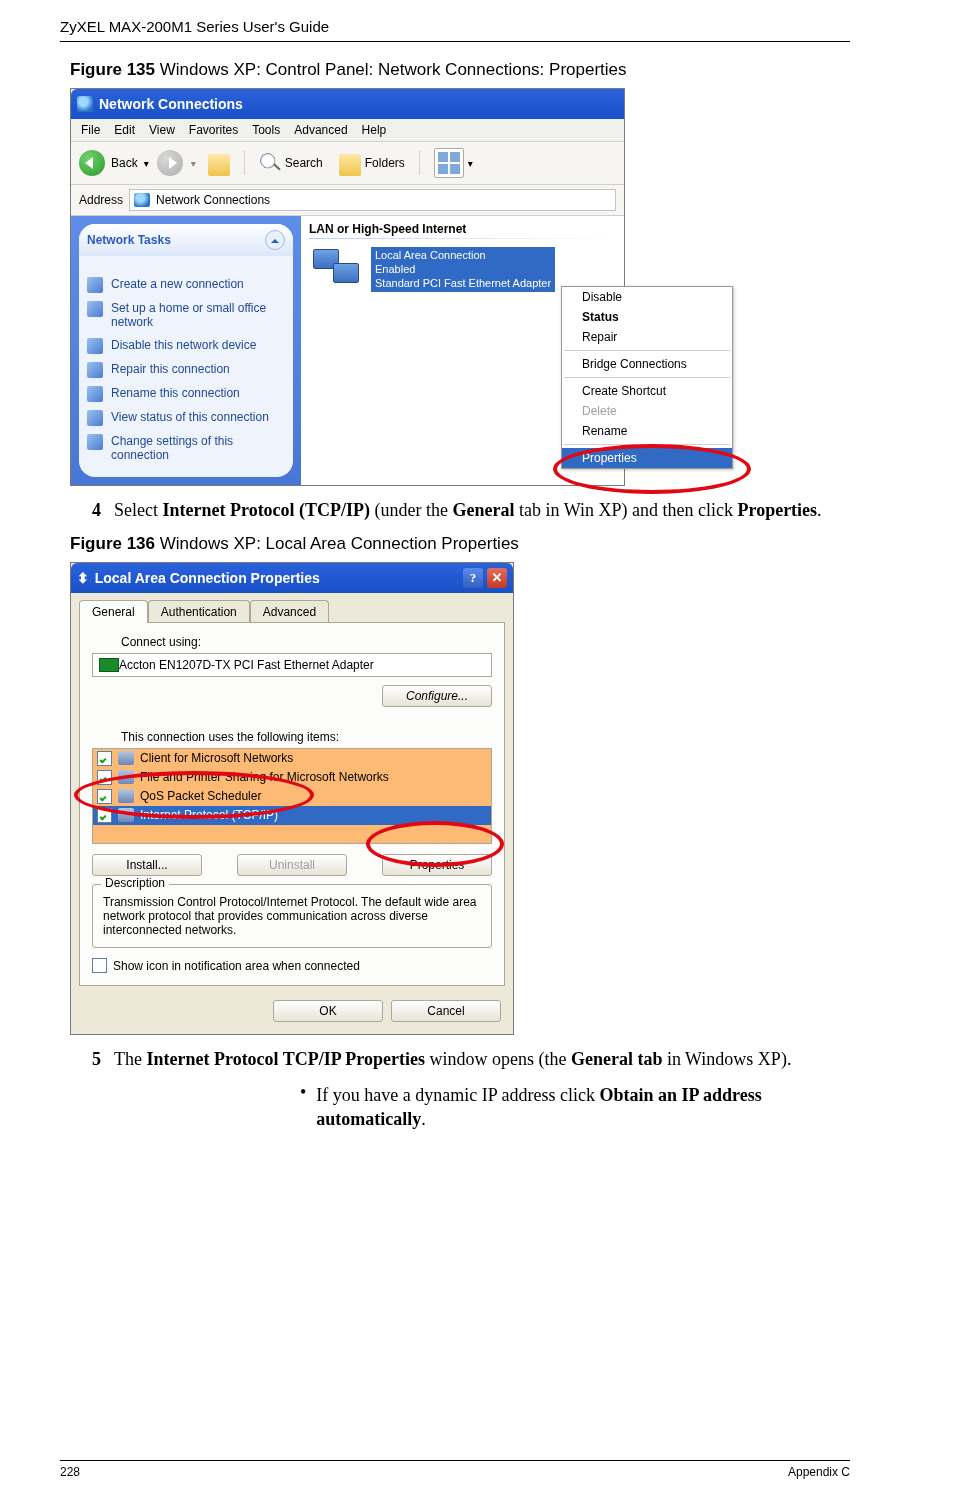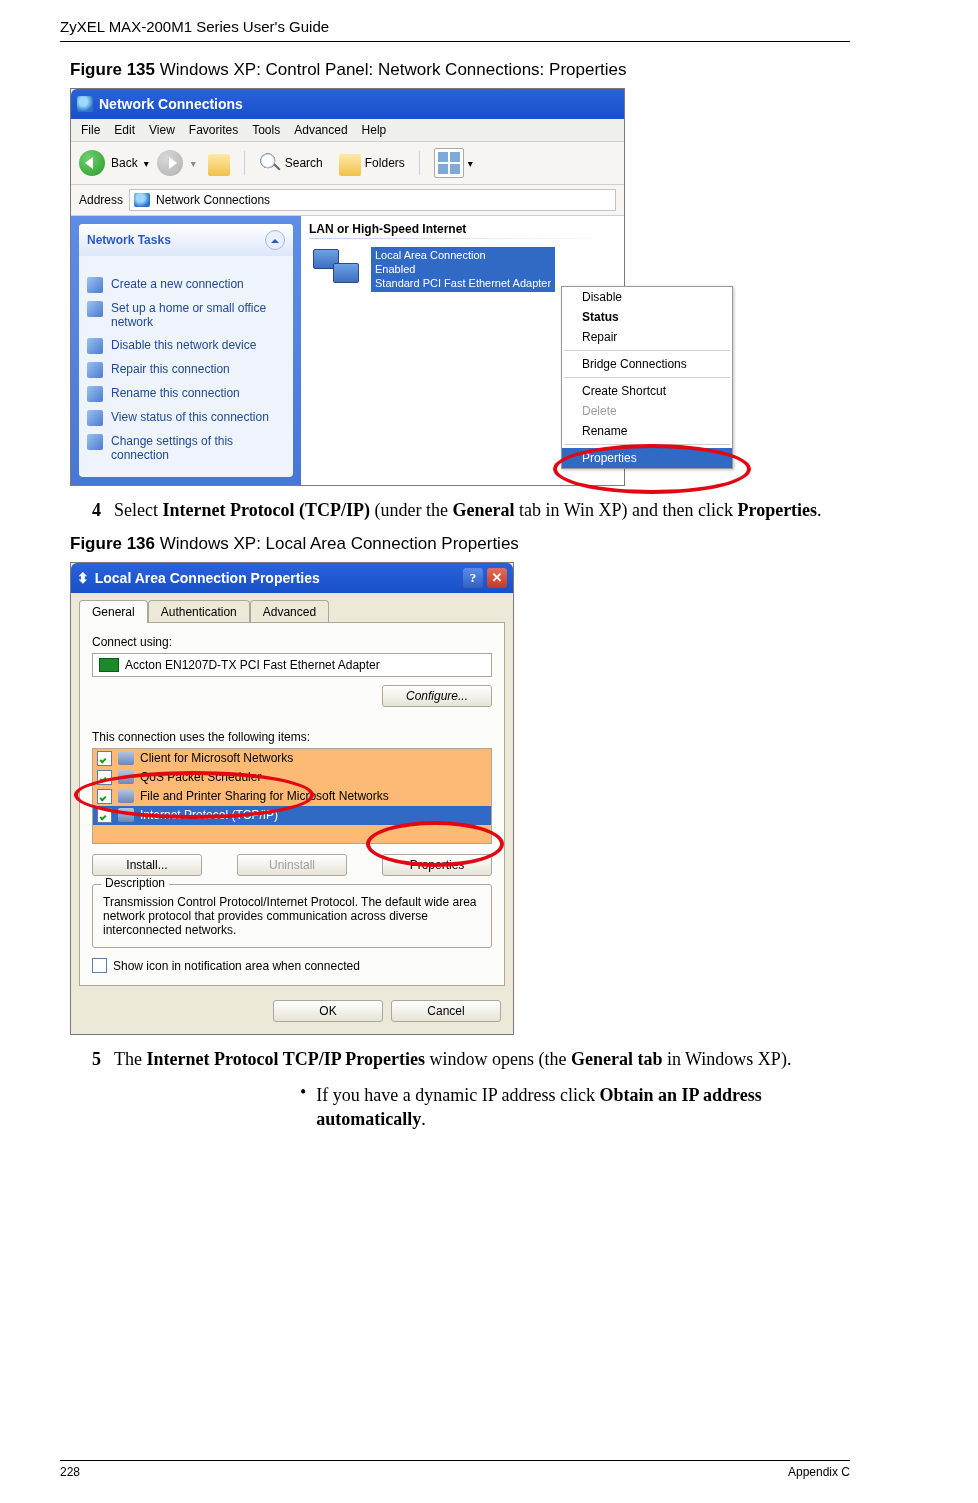--- a/index.html
+++ b/index.html
@@ -133,21 +133,21 @@
     display: flex;
   }
   .ntasks {
     width: 230px;
     background: linear-gradient(to bottom, #5f8ee9, #4776d6);
     padding: 8px;
     box-sizing: border-box;
   }
   .ntasks .card {
     background: #eef3fc;
-    border-radius: 4px;
+    border-radius: 16px;
     font-family: Tahoma, Arial, sans-serif;
     font-size: 12px;
     color: #214a99;
     overflow: hidden;
   }
   .ntasks .card-hdr {
     background: linear-gradient(to bottom, #fff, #dce7f9);
     color: #2d5ac0;
     font-weight: bold;
     padding: 6px 8px;
@@ -255,23 +255,23 @@
   .tab {
     padding: 4px 12px; border: 1px solid #aca899; border-bottom: none;
     background: #ece9d8; border-radius: 4px 4px 0 0; position: relative; top: 1px;
   }
   .tab.active { background: #fcfcfa; z-index: 2; }
   .tab-body {
     margin: 0 8px 8px 8px; background: #fcfcfa; border: 1px solid #aca899;
     padding: 12px; font-family: Tahoma, Arial, sans-serif; font-size: 12px;
     position: relative;
   }
-  .tab-body .lbl { margin-bottom: 4px; }
+  .tab-body .lbl { margin-bottom: 4px; margin-left: 29px; }
   .tab-body .device {
-    border: 1px solid #aca899; background: #fff; padding: 4px 6px; display: flex; gap: 6px; align-items: center;
+    border: 1px solid #aca899; background: #fff; padding: 4px 6px; display: flex; align-items: center;
   }
   .tab-body .device .di {
     width: 18px; height: 12px; background: #1b8a2b; border: 1px solid #0b5a1b;
   }
   .cfg-row { display: flex; justify-content: flex-end; margin: 8px 0 23px 0; font-style: italic; }
   .xp-btn {
     font-family: Tahoma, Arial, sans-serif; font-size: 12px;
     border: 1px solid #aca899; background: linear-gradient(#fff,#e6e3d6);
     border-radius: 3px; padding: 3px 14px; min-width: 80px; text-align: center;
   }
@@ -497,26 +497,26 @@
       <div class="lbl">This connection uses the following items:</div>
       <div class="items-box">
         <div class="row">
           <div class="chk"></div>
           <div class="ii"></div>
           <span>Client for Microsoft Networks</span>
         </div>
         <div class="row">
           <div class="chk"></div>
           <div class="ii"></div>
-          <span>QoS Packet Scheduler</span>
+          <span>File and Printer Sharing for Microsoft Networks</span>
         </div>
         <div class="row">
           <div class="chk"></div>
           <div class="ii"></div>
-          <span>File and Printer Sharing for Microsoft Networks</span>
+          <span>QoS Packet Scheduler</span>
         </div>
         <div class="row sel">
           <div class="chk"></div>
           <div class="ii"></div>
           <span>Internet Protocol (TCP/IP)</span>
         </div>
       </div>
       <div class="btn-row">
         <div class="xp-btn">Install...</div>
         <div class="xp-btn disabled">Uninstall</div>

